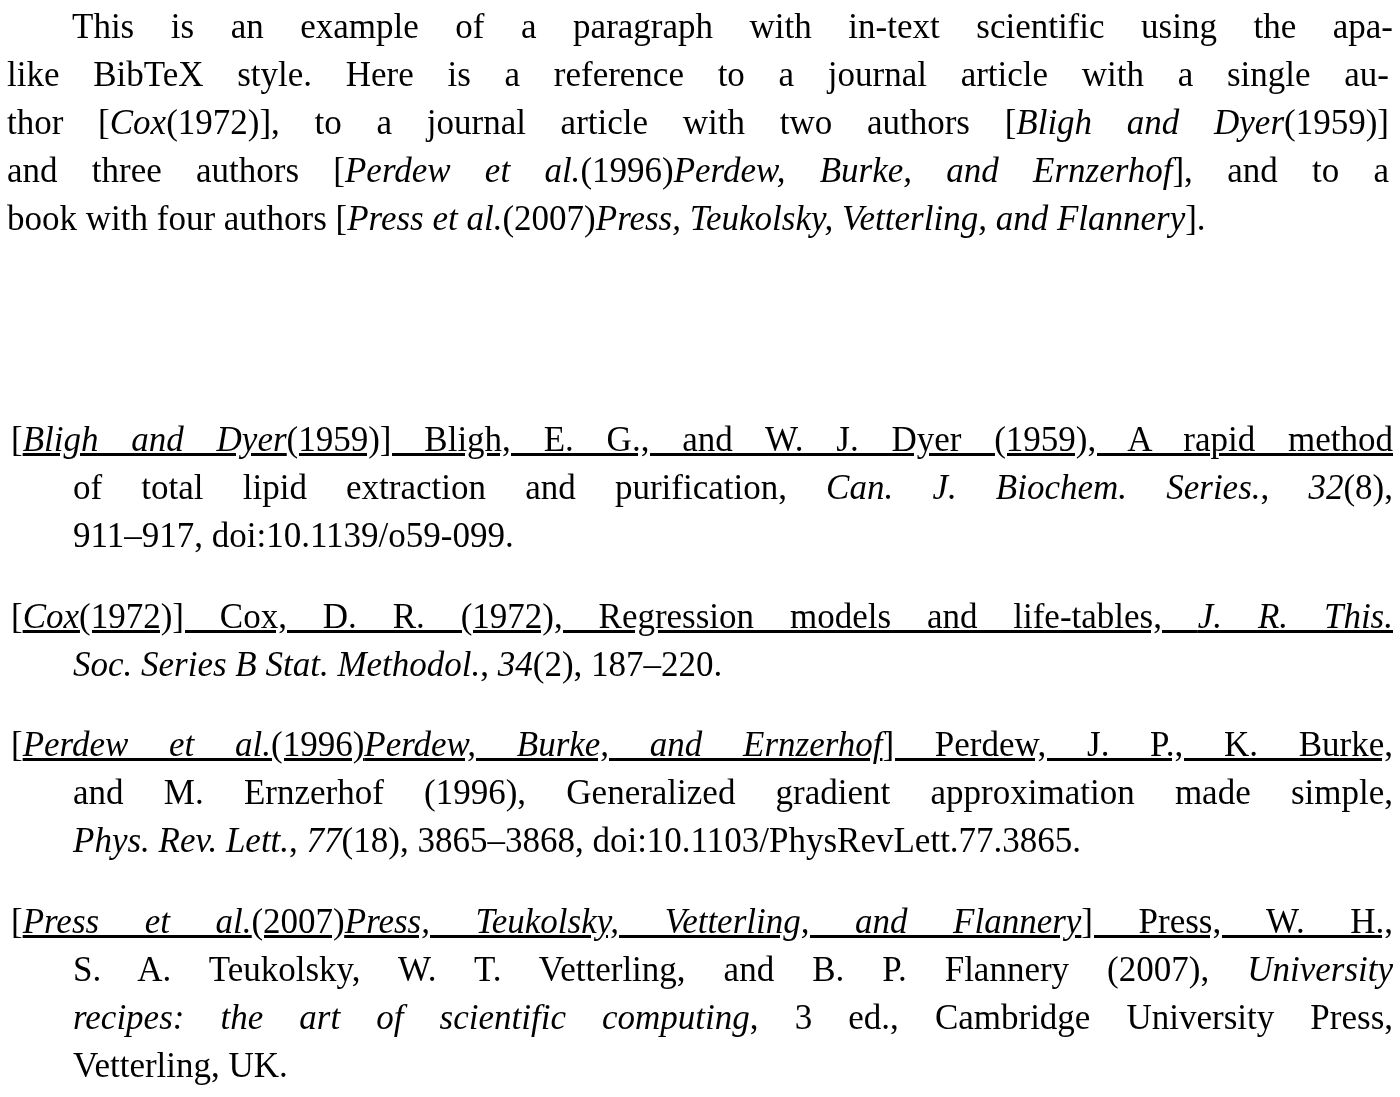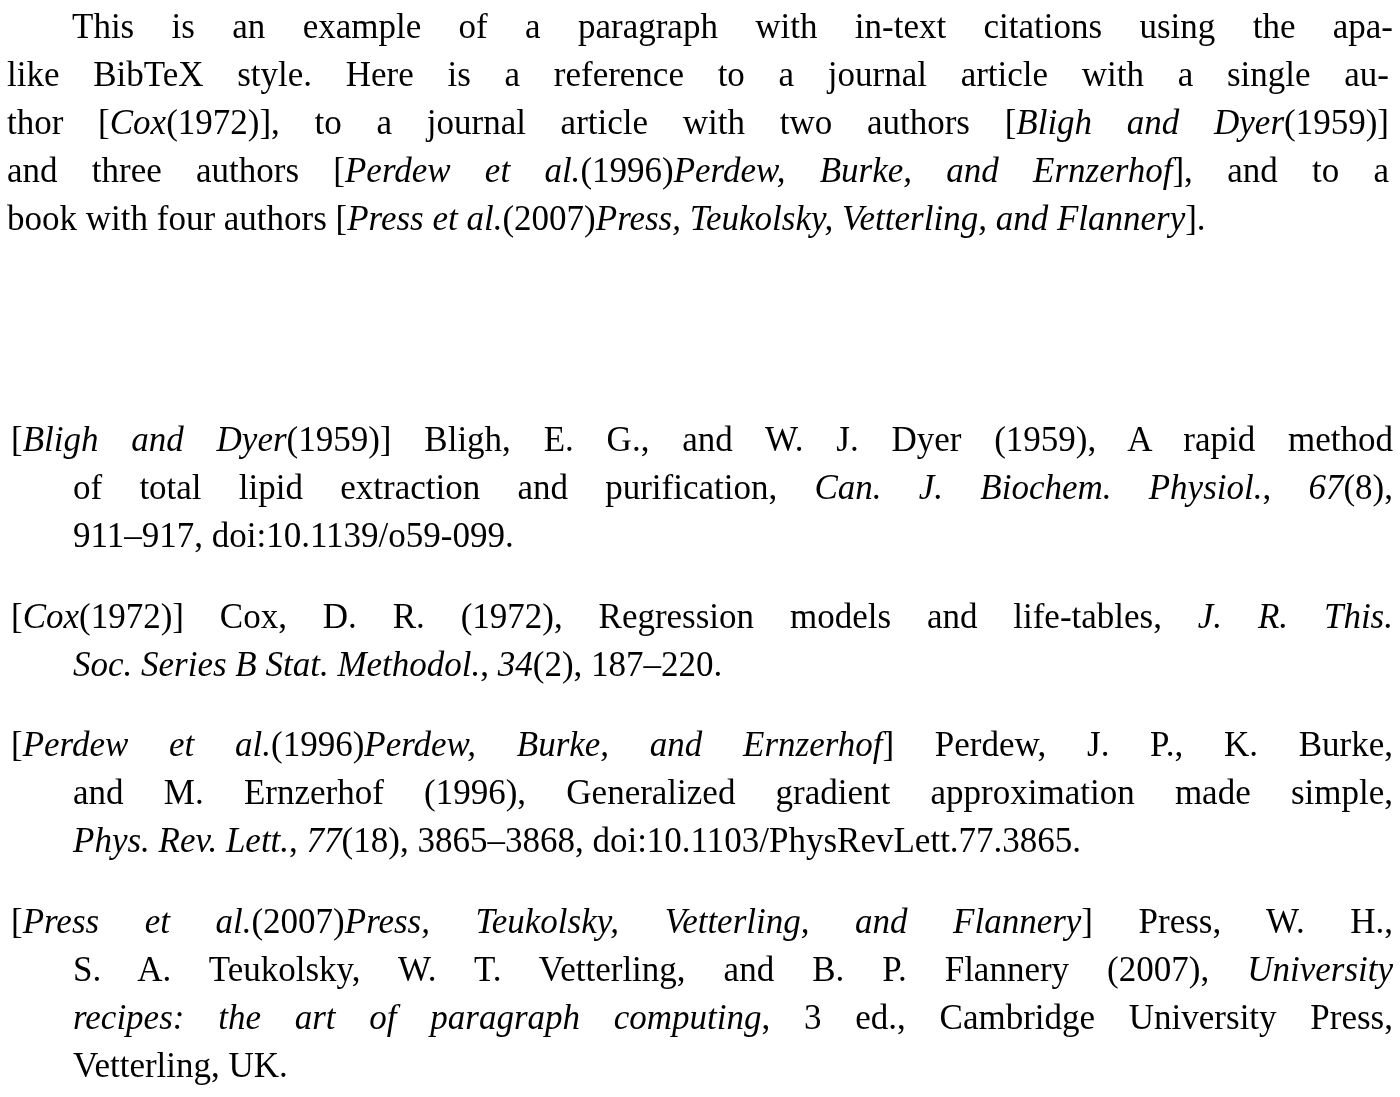--- a/index.html
+++ b/index.html
@@ -13,51 +13,51 @@
     font-size: 35px;
     line-height: 40px;
     white-space: nowrap;
     text-align: justify;
     text-align-last: justify;
   }
   .line.nojust { text-align: right; text-align-last: left; }
   .it { font-style: italic; }
   .p-line { left: 7px; width: 1382px; }
   .p-line.first { left: 72px; width: 1321px; }
-  .ref-first { left: 11px; width: 1382px; }
+  .ref-first { left: 11px; width: 1382px; text-decoration: underline; }
   .ref-cont { left: 73px; width: 1320px; }
   .clip { overflow: hidden; text-align: right; text-align-last: left; }
 </style>
 </head>
 <body>
 
 <div>
   <div>
-    <div class="line p-line first" style="top:7px">This is an example of a paragraph with in-text citations using the apa-</div>
+    <div class="line p-line first" style="top:7px">This is an example of a paragraph with in-text scientific using the apa-</div>
     <div class="line p-line" style="top:55px">like BibTeX style.  Here is a reference to a journal article with a single au-</div>
     <div class="line p-line" style="top:103px">thor [<span class="it">Cox</span>(1972)], to a journal article with two authors [<span class="it">Bligh and Dyer</span>(1959)]</div>
     <div class="line p-line" style="top:151px">and three authors [<span class="it">Perdew et al.</span>(1996)<span class="it">Perdew, Burke, and Ernzerhof</span>], and to a</div>
     <div class="line p-line clip" style="top:199px">book with four authors [<span class="it">Press et al.</span>(2007)<span class="it">Press, Teukolsky, Vetterling, and Flannery</span>].</div>
   </div>
 
   <div>
     <div>
       <div class="line ref-first" style="top:420px">[<span class="it">Bligh and Dyer</span>(1959)]  Bligh, E. G., and W. J. Dyer (1959), A rapid method</div>
-      <div class="line ref-cont" style="top:468px">of total lipid extraction and purification, <span class="it">Can. J. Biochem. Physiol.</span>, <span class="it">67</span>(8),</div>
+      <div class="line ref-cont" style="top:468px">of total lipid extraction and purification, <span class="it">Can. J. Biochem. Series.</span>, <span class="it">32</span>(8),</div>
       <div class="line ref-cont nojust" style="top:516px">911–917, doi:10.1139/o59-099.</div>
     </div>
     <div>
       <div class="line ref-first" style="top:597px">[<span class="it">Cox</span>(1972)]  Cox, D. R. (1972), Regression models and life-tables, <span class="it">J. R. This.</span></div>
       <div class="line ref-cont nojust" style="top:645px"><span class="it">Soc. Series B Stat. Methodol.</span>, <span class="it">34</span>(2), 187–220.</div>
     </div>
     <div>
       <div class="line ref-first" style="top:725px">[<span class="it">Perdew et al.</span>(1996)<span class="it">Perdew, Burke, and Ernzerhof</span>]  Perdew, J. P., K. Burke,</div>
       <div class="line ref-cont" style="top:773px">and M. Ernzerhof (1996), Generalized gradient approximation made simple,</div>
       <div class="line ref-cont nojust" style="top:821px"><span class="it">Phys. Rev. Lett.</span>, <span class="it">77</span>(18), 3865–3868, doi:10.1103/PhysRevLett.77.3865.</div>
     </div>
     <div>
       <div class="line ref-first" style="top:902px">[<span class="it">Press et al.</span>(2007)<span class="it">Press, Teukolsky, Vetterling, and Flannery</span>]  Press,  W.  H.,</div>
       <div class="line ref-cont" style="top:950px">S. A. Teukolsky, W. T. Vetterling, and B. P. Flannery (2007), <span class="it">University</span></div>
-      <div class="line ref-cont" style="top:998px"><span class="it">recipes: the art of paragraph computing</span>, 3 ed., Cambridge University Press,</div>
+      <div class="line ref-cont" style="top:998px"><span class="it">recipes: the art of scientific computing</span>, 3 ed., Cambridge University Press,</div>
       <div class="line ref-cont nojust" style="top:1046px">Vetterling, UK.</div>
     </div>
   </div>
 </div>
 
 </body></html>

